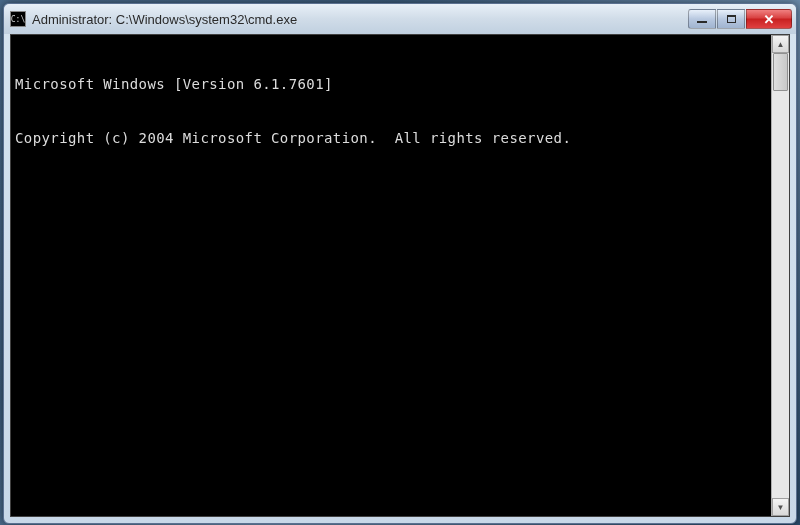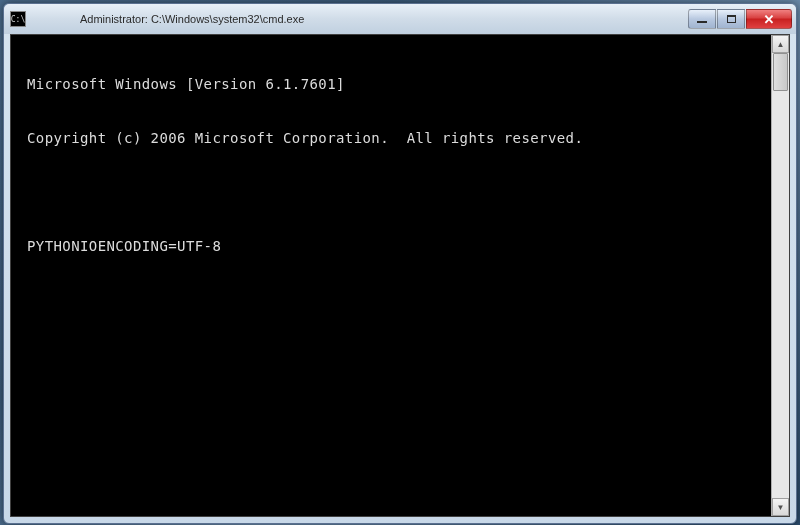--- a/index.html
+++ b/index.html
@@ -40,25 +40,24 @@
       margin-right: 6px;
       font-size: 8px;
       color: #ccc;
       display: flex;
       align-items: center;
       justify-content: center;
       font-family: monospace;
     }
     .title-text {
       flex: 1;
-      font-size: 11px;
+      font-size: 13px;
       color: #2a2a2a;
       white-space: nowrap;
       overflow: hidden;
-      margin-left: 48px;
     }
     .window-controls {
       display: flex;
       gap: 1px;
       margin-right: 2px;
     }
     .ctrl-btn {
       width: 30px;
       height: 20px;
       border-radius: 3px;
@@ -103,21 +102,21 @@
     .client-area {
       flex: 1;
       margin: 0 6px 6px 6px;
       background: #000;
       border: 1px solid #404040;
       display: flex;
       position: relative;
     }
     .terminal {
       flex: 1;
-      padding: 4px 16px;
+      padding: 4px 4px;
       font-family: "Lucida Console", "Consolas", monospace;
       font-size: 14px;
       line-height: 18px;
       color: #dcdcdc;
       white-space: pre;
       letter-spacing: 0.4px;
     }
     .terminal-line {
       min-height: 18px;
     }
@@ -178,23 +177,22 @@
         <span class="ctrl-icon max-box"></span>
       </div>
       <div class="ctrl-btn close-btn">
         <span class="ctrl-icon close-x">✕</span>
       </div>
     </div>
   </div>
   <div class="client-area">
     <div class="terminal">
       <div class="terminal-line">Microsoft Windows [Version 6.1.7601]</div>
-      <div class="terminal-line">Copyright (c) 2006 Microsoft Corporation.  All rights reserved.</div>
+      <div class="terminal-line">Copyright (c) 2004 Microsoft Corporation.  All rights reserved.</div>
       <div class="terminal-line"></div>
-      <div class="terminal-line">PYTHONIOENCODING=UTF-8</div>
       <div class="terminal-line"></div>
     </div>
     <div class="scrollbar">
       <div class="sb-arrow">▲</div>
       <div class="sb-track">
         <div class="sb-thumb"></div>
       </div>
       <div class="sb-arrow">▼</div>
     </div>
   </div>

